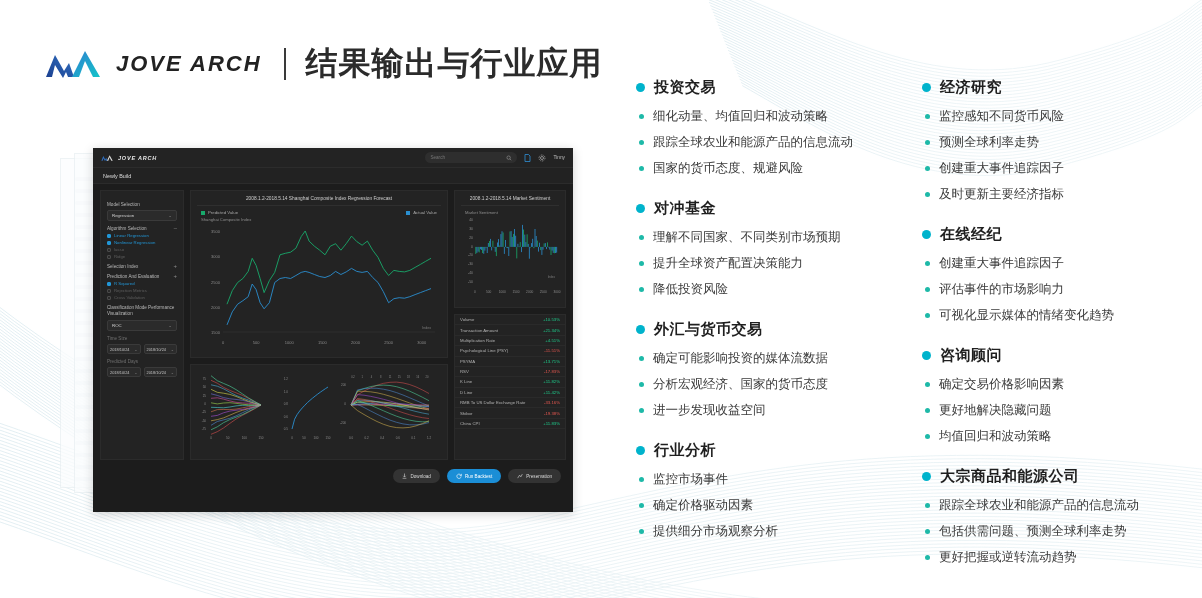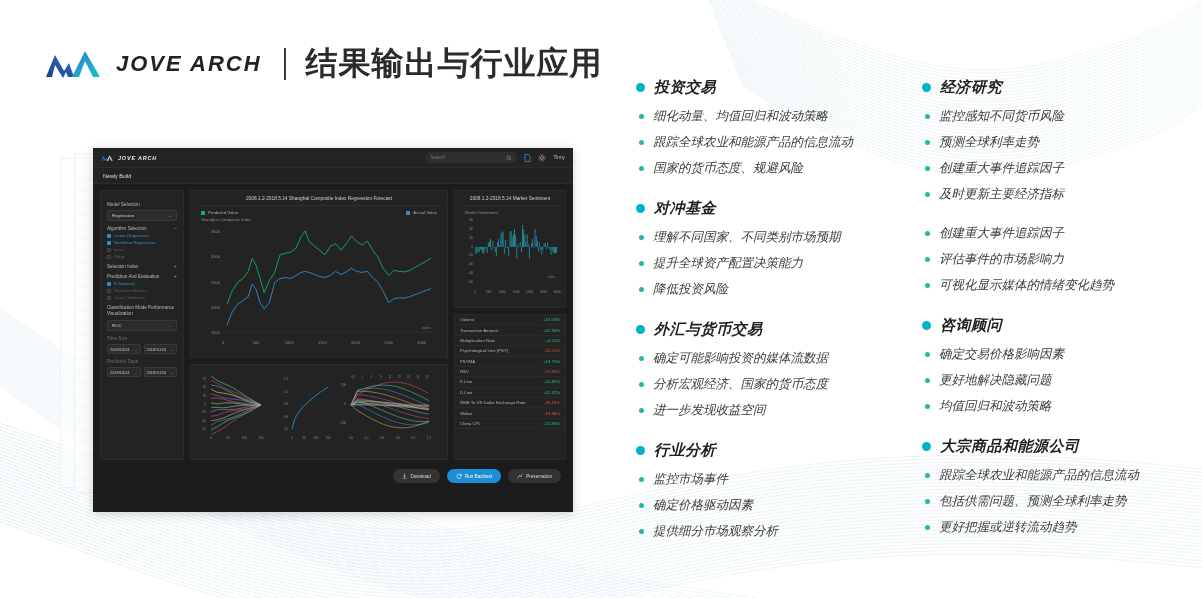--- a/index.html
+++ b/index.html
@@ -98,21 +98,21 @@
   .up { color: #1ec98a; }
   .down { color: #e2564f; }
 
   .dash-footer { display: flex; justify-content: flex-end; gap: 7px; padding: 9px 12px 0 0; }
   .btn { height: 14px; border-radius: 7px; display: flex; align-items: center; gap: 3px;
          padding: 0 9px; font-size: 4.6px; color: #d8d8d8; background: #333; }
   .btn.primary { background: #1b8ed6; color: #fff; }
 
   
   .content { position: absolute; left: 636px; top: 78px; width: 560px; z-index: 5;
-             display: flex; gap: 24px; font-style: italic; }
+             display: flex; gap: 24px; }
   .col { width: 262px; }
   .group { margin-bottom: 22px; }
   .group-head { display: flex; align-items: center; gap: 9px; margin-bottom: 11px; }
   .group-dot { width: 9px; height: 9px; border-radius: 50%; background: #00b3cc; flex: none; }
   .group-title { font-size: 15px; font-weight: bold; color: #1f1f1f; letter-spacing: .5px; }
   .bullet { display: flex; align-items: flex-start; gap: 9px; margin-bottom: 9px; padding-left: 1px; }
   .bullet-dot { width: 5px; height: 5px; border-radius: 50%; background: #1eb9a8; flex: none; margin-top: 6px; margin-left: 2px; }
   .bullet-text { font-size: 12.5px; color: #3a3a3a; line-height: 17px; }
 </style>
 </head>
@@ -797,20 +797,24 @@
         <div class="bullet">
             <span class="bullet-dot"></span>
             <span class="bullet-text">创建重大事件追踪因子</span>
           </div>
         <div class="bullet">
             <span class="bullet-dot"></span>
             <span class="bullet-text">及时更新主要经济指标</span>
           </div>
      </div>
       <div class="group">
+       <div class="group-head">
+         <span class="group-dot"></span>
+         <span class="group-title">在线经纪</span>
+       </div>
        <div class="bullet">
             <span class="bullet-dot"></span>
             <span class="bullet-text">创建重大事件追踪因子</span>
           </div>
         <div class="bullet">
             <span class="bullet-dot"></span>
             <span class="bullet-text">评估事件的市场影响力</span>
           </div>
         <div class="bullet">
             <span class="bullet-dot"></span>

